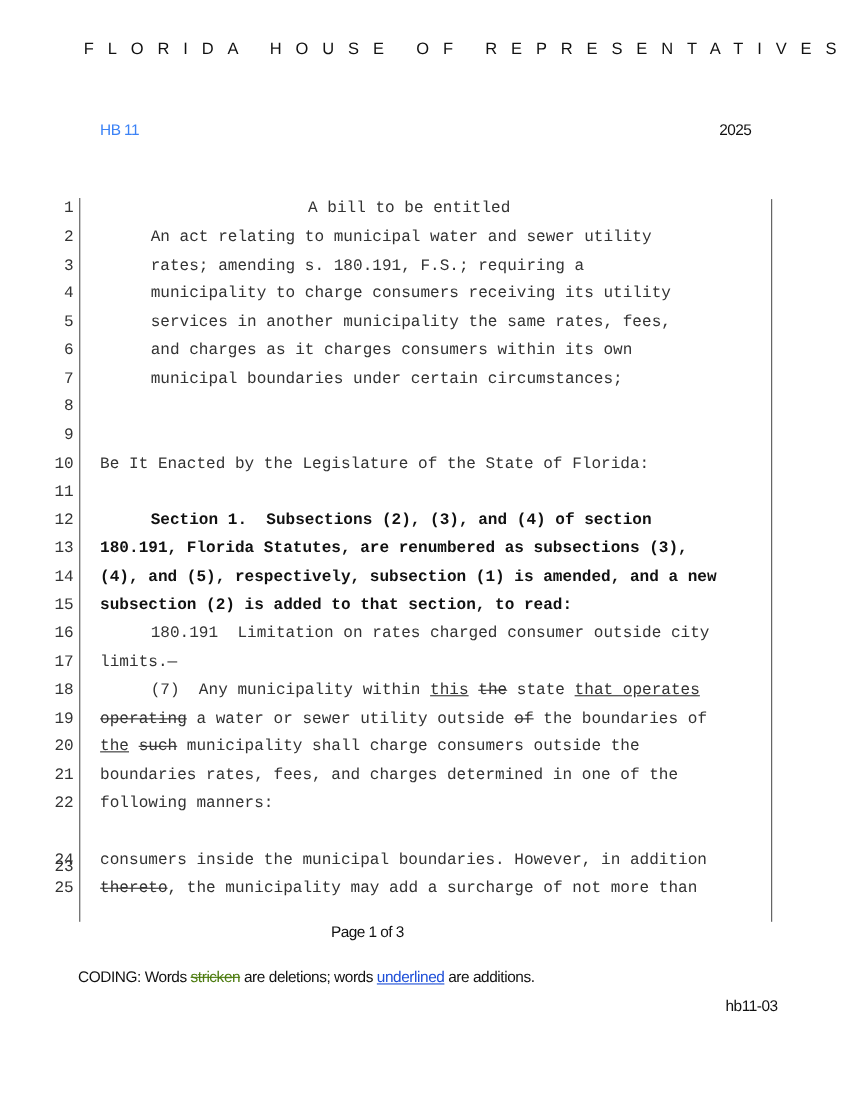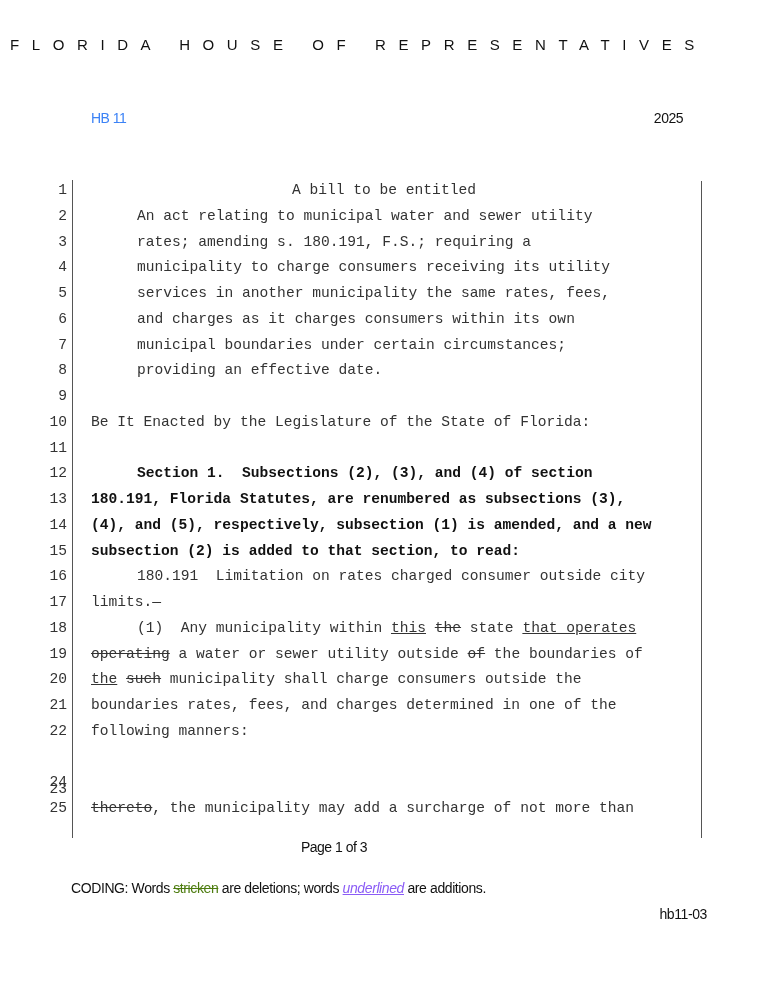--- a/index.html
+++ b/index.html
@@ -1,75 +1,75 @@
 <!DOCTYPE html>
 <html><head>
 <meta charset="utf-8">
 <style>
   html, body { margin: 0; padding: 0; background: #ffffff; }
   body { width: 773px; height: 1000px; position: relative; overflow: hidden; color: #222; }
   .chamber {
-    position: absolute; top: 36px; left: 0; width: 773px; text-align: left;
+    position: absolute; top: 36px; left: 0; width: 773px; text-align: right;
     font-family: "Liberation Sans", sans-serif; font-size: 15px; letter-spacing: 12.6px;
     color: #111; padding-left: 10px; box-sizing: border-box;
   }
   .bill-no { position: absolute; top: 110px; left: 91px; font-family: "Liberation Sans", sans-serif; font-size: 14px; color: #3b82f6; letter-spacing: -0.5px; }
   .year { position: absolute; top: 110px; right: 90px; font-family: "Liberation Sans", sans-serif; font-size: 14px; color: #111; letter-spacing: -0.5px; }
   .border-left { position: absolute; left: 72px; top: 180px; width: 1px; height: 658px; background: #555; }
   .border-right { position: absolute; left: 701px; top: 181px; width: 1px; height: 657px; background: #555; }
   .lines { position: absolute; top: 178px; left: 0; width: 773px; }
   .line { position: absolute; left: 0; height: 25.75px; width: 773px; font-family: "Liberation Mono", monospace; font-size: 14.6px; line-height: 25.75px; white-space: pre; }
   .ln { position: absolute; left: 40px; width: 27px; text-align: right; color: #333; font-family: "Liberation Mono", monospace; font-size: 14.6px; }
   .txt { position: absolute; left: 91px; color: #333; }
   .txt.indent { left: 137px; }
-  .txt.center { left: 292px; }
+  .txt.center { left: 280px; }
   .bold { font-weight: bold; color: #111; }
   .ins { text-decoration: underline; }
   .del { text-decoration: line-through; }
   .page { position: absolute; top: 839px; left: 0; width: 668px; text-align: center; font-family: "Liberation Sans", sans-serif; font-size: 14px; color: #111; letter-spacing: -0.5px; }
   .coding { position: absolute; top: 880px; left: 71px; font-family: "Liberation Sans", sans-serif; font-size: 14px; color: #111; letter-spacing: -0.4px; }
   .coding .red { color: #4d7c0f; text-decoration: line-through; }
-  .coding .blue { color: #8b5cf6; text-decoration: underline; font-style: italic; }
+  .coding .blue { color: #1d4ed8; text-decoration: underline; }
   .code-id { position: absolute; top: 906px; right: 66px; font-family: "Liberation Sans", sans-serif; font-size: 14px; color: #111; letter-spacing: -0.4px; }
 </style>
 </head>
 <body>
 
 <div class="chamber">FLORIDA HOUSE OF REPRESENTATIVES</div>
 <div class="bill-no">HB 11</div>
 <div class="year">2025</div>
 
 <div class="border-left"></div>
 <div class="border-right"></div>
 
 <div class="lines" id="lines">
     <div class="line" style="top: 0px;"><span class="ln">1</span><span class="txt center"><span class="">A bill to be entitled</span></span></div>
     <div class="line" style="top: 25.75px;"><span class="ln">2</span><span class="txt indent"><span class="">An act relating to municipal water and sewer utility</span></span></div>
     <div class="line" style="top: 51.5px;"><span class="ln">3</span><span class="txt indent"><span class="">rates; amending s. 180.191, F.S.; requiring a</span></span></div>
     <div class="line" style="top: 77.25px;"><span class="ln">4</span><span class="txt indent"><span class="">municipality to charge consumers receiving its utility</span></span></div>
     <div class="line" style="top: 103px;"><span class="ln">5</span><span class="txt indent"><span class="">services in another municipality the same rates, fees,</span></span></div>
     <div class="line" style="top: 128.75px;"><span class="ln">6</span><span class="txt indent"><span class="">and charges as it charges consumers within its own</span></span></div>
     <div class="line" style="top: 154.5px;"><span class="ln">7</span><span class="txt indent"><span class="">municipal boundaries under certain circumstances;</span></span></div>
-    <div class="line" style="top: 180.25px;"><span class="ln">8</span><span class="txt indent"><span class="">providing an effective date.</span></span></div>
+    <div class="line" style="top: 180.25px;"><span class="ln">8</span></div>
     <div class="line" style="top: 206px;"><span class="ln">9</span><span class="txt"></span></div>
     <div class="line" style="top: 231.75px;"><span class="ln">10</span><span class="txt"><span class="">Be It Enacted by the Legislature of the State of Florida:</span></span></div>
     <div class="line" style="top: 257.5px;"><span class="ln">11</span><span class="txt"></span></div>
     <div class="line" style="top: 283.25px;"><span class="ln">12</span><span class="txt indent"><span class="bold">Section 1.  Subsections (2), (3), and (4) of section</span></span></div>
     <div class="line" style="top: 309px;"><span class="ln">13</span><span class="txt"><span class="bold">180.191, Florida Statutes, are renumbered as subsections (3),</span></span></div>
     <div class="line" style="top: 334.75px;"><span class="ln">14</span><span class="txt"><span class="bold">(4), and (5), respectively, subsection (1) is amended, and a new</span></span></div>
     <div class="line" style="top: 360.5px;"><span class="ln">15</span><span class="txt"><span class="bold">subsection (2) is added to that section, to read:</span></span></div>
     <div class="line" style="top: 386.25px;"><span class="ln">16</span><span class="txt indent"><span class="">180.191  Limitation on rates charged consumer outside city</span></span></div>
     <div class="line" style="top: 412px;"><span class="ln">17</span><span class="txt"><span class="">limits.—</span></span></div>
-    <div class="line" style="top: 437.75px;"><span class="ln">18</span><span class="txt indent"><span class="">(1)  Any municipality within </span><span class="ins">this</span><span class=""> </span><span class="del">the</span><span class=""> state </span><span class="ins">that operates</span></span></div>
+    <div class="line" style="top: 437.75px;"><span class="ln">18</span><span class="txt indent"><span class="">(7)  Any municipality within </span><span class="ins">this</span><span class=""> </span><span class="del">the</span><span class=""> state </span><span class="ins">that operates</span></span></div>
     <div class="line" style="top: 463.5px;"><span class="ln">19</span><span class="txt"><span class="del">operating</span><span class=""> a water or sewer utility outside </span><span class="del">of</span><span class=""> the boundaries of</span></span></div>
     <div class="line" style="top: 489.25px;"><span class="ln">20</span><span class="txt"><span class="ins">the</span><span class=""> </span><span class="del">such</span><span class=""> municipality shall charge consumers outside the</span></span></div>
     <div class="line" style="top: 515px;"><span class="ln">21</span><span class="txt"><span class="">boundaries rates, fees, and charges determined in one of the</span></span></div>
     <div class="line" style="top: 540.75px;"><span class="ln">22</span><span class="txt"><span class="">following manners:</span></span></div>
     <div class="line" style="top: 599px;"><span class="ln">23</span></div>
-    <div class="line" style="top: 592.25px;"><span class="ln">24</span></div>
+    <div class="line" style="top: 592.25px;"><span class="ln">24</span><span class="txt"><span class="">consumers inside the municipal boundaries. However, in addition</span></span></div>
     <div class="line" style="top: 618px;"><span class="ln">25</span><span class="txt"><span class="del">thereto</span><span class="">, the municipality may add a surcharge of not more than</span></span></div>
   </div>
 
 <div class="page">Page 1 of 3</div>
 
 <div class="coding"><span>CODING: Words </span><span class="red">stricken</span><span> are deletions; words </span><span class="blue">underlined</span><span> are additions.</span></div>
 
 <div class="code-id">hb11-03</div>
 
 </body></html>

